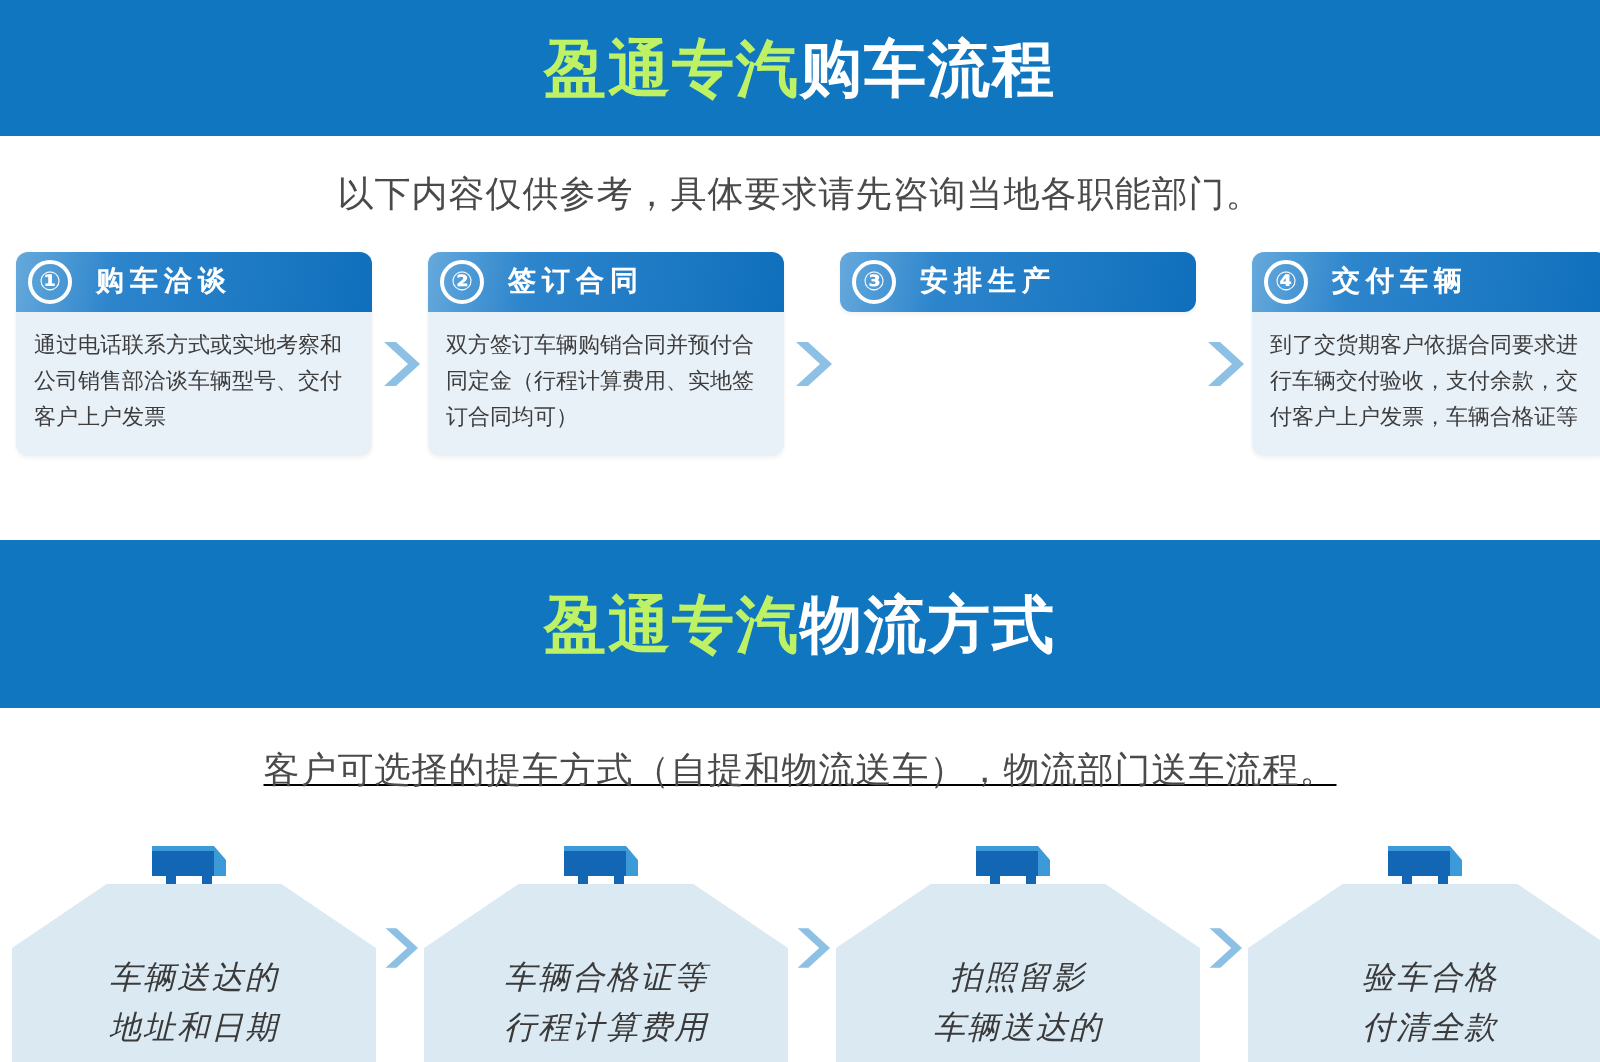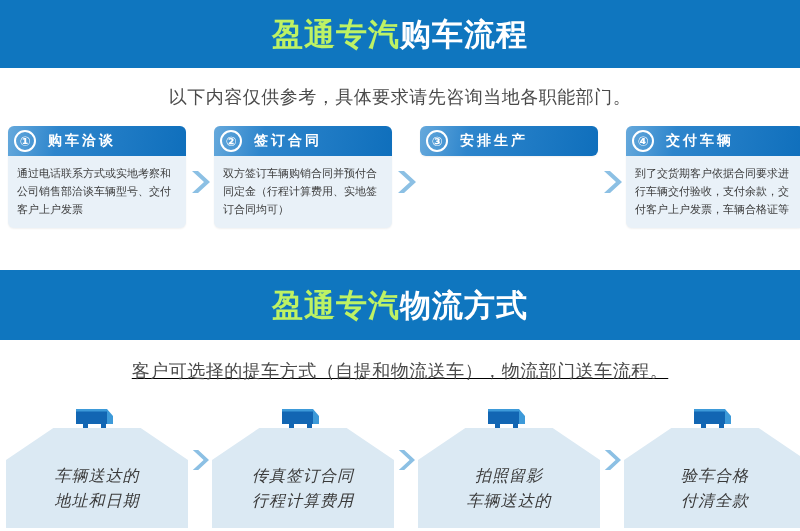--- a/index.html
+++ b/index.html
@@ -16,21 +16,21 @@
 
   
   .banner {
     width: 800px;
     background: #0f76bf;
     display: flex;
     align-items: center;
     justify-content: center;
   }
   .banner-1 { height: 68px; }
-  .banner-2 { height: 70px; }
+  .banner-2 { height: 84px; }
   .banner-title {
     font-size: 31px;
     font-weight: bold;
     letter-spacing: 1px;
     white-space: nowrap;
     line-height: 1;
   }
   .brand { color: #bef264; }
   .rest  { color: #ffffff; }
 
@@ -281,21 +281,21 @@
       <svg width="44" height="26" viewBox="0 0 44 26" aria-hidden="true">
         <rect x="1" y="3" width="31" height="15" fill="#1266b3"></rect>
         <rect x="1" y="3" width="31" height="2.5" fill="#3d9ad9"></rect>
         <path d="M32 3 L38 10 L38 18 L32 18 Z" fill="#3d9ad9"></path>
         <rect x="8" y="18" width="5" height="4" fill="#1266b3"></rect>
         <rect x="26" y="18" width="5" height="4" fill="#1266b3"></rect>
       </svg>
     </div>
     <div class="pent"></div>
     <div class="pent-text">
-      <div>传真签订合同</div>
+      <div>车辆合格证等</div>
       <div>行程计算费用</div>
     </div>
   </div>
 
   <div class="chev-b">
     <svg width="18" height="24" viewBox="0 0 20 26" aria-hidden="true">
       <polygon points="2,2 14,13 2,24 8,24 20,13 8,2" fill="#8cc0e4"></polygon>
     </svg>
   </div>
 

